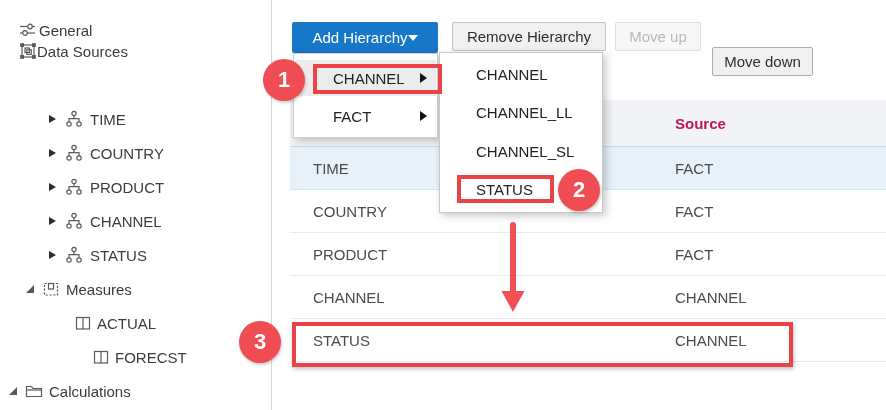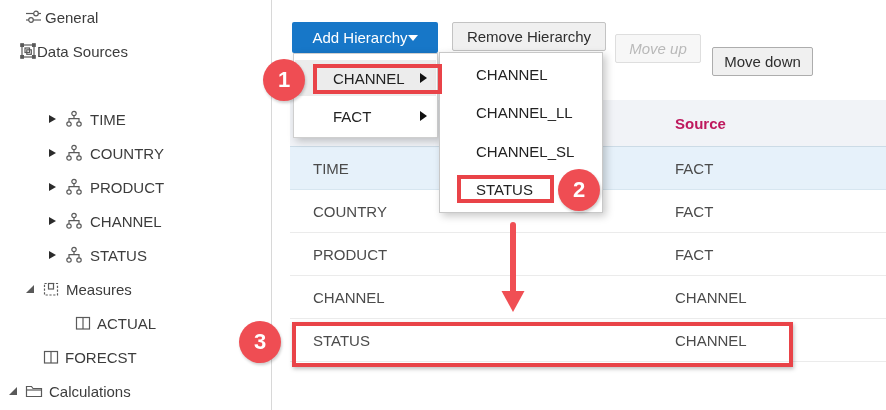--- a/index.html
+++ b/index.html
@@ -24,22 +24,22 @@
   .lbl{white-space:nowrap;}
 
   
   .btn{position:absolute;display:flex;align-items:center;justify-content:center;
        font-size:15px;border-radius:2px;box-sizing:border-box;cursor:pointer;}
   .btn-primary{left:292px;top:22px;width:146px;height:31px;background:#1777c8;color:#fff;gap:0;}
   .caret-down{width:0;height:0;border-left:5px solid transparent;border-right:5px solid transparent;
               border-top:6px solid #fff;}
   .btn-plain{background:#f0f0f0;border:1px solid #c3c3c3;color:#2e2e2e;}
   .btn-remove{left:452px;top:22px;width:154px;height:29px;}
-  .btn-moveup{left:615px;top:34px;width:86px;height:29px;background:#f7f7f7;
-              border-color:#dedede;color:#b9b9b9;cursor:default;font-style:italic;}
+  .btn-moveup{left:615px;top:22px;width:86px;height:29px;background:#f7f7f7;
+              border-color:#dedede;color:#b9b9b9;cursor:default;}
   .btn-movedown{left:712px;top:22px;width:101px;height:29px;border-color:#adadad;margin-top:25px;}
 
   
   .tbl-header{position:absolute;left:290px;top:100px;width:596px;height:47px;
               background:#f1f3f7;border-bottom:1px solid #ccdbe6;box-sizing:border-box;
               display:flex;align-items:center;}
   .tbl-header .src{position:absolute;left:385px;font-weight:bold;color:#be185d;font-size:15px;}
   .tbl-row{position:absolute;left:290px;width:596px;height:43px;display:flex;align-items:center;
            border-bottom:1px solid #ebebeb;box-sizing:border-box;background:#fff;font-size:15px;
            color:#4b4b4b;}
@@ -77,21 +77,21 @@
   .ann-c3{left:239px;top:321px;}
   .ann-arrow{position:absolute;left:0;top:0;pointer-events:none;}
 </style>
 </head>
 <body>
 
 <div id="screen">
 
   <div class="sidebar">
 
-    <div class="nav-row" style="top:0;padding-left:12px;gap:2px">
+    <div class="nav-row" style="top:13px;padding-left:6px;gap:2px">
       <span class="tri-slot"></span>
       <span class="nav-icon">
         <svg width="18" height="18" viewBox="0 0 18 18" fill="none" stroke="#5a5a5a" stroke-width="1.2">
           <line x1="1" y1="5.5" x2="16" y2="5.5"></line>
             <circle cx="11" cy="5.5" r="2.3" fill="#fff"></circle>
           <line x1="1" y1="12" x2="16" y2="12"></line>
             <circle cx="6" cy="12" r="2.3" fill="#fff"></circle>
         </svg>
       </span>
       <span class="lbl">General</span>
@@ -205,21 +205,21 @@
     <div class="nav-row" style="top:306px;padding-left:74px;gap:5px">
       <span class="nav-icon">
         <svg width="18" height="18" viewBox="0 0 18 18" fill="none" stroke="#5a5a5a" stroke-width="1.2">
           <rect x="2.5" y="3.5" width="13" height="11.5"></rect>
             <line x1="9" y1="3.5" x2="9" y2="15"></line>
         </svg>
       </span>
       <span class="lbl">ACTUAL</span>
     </div>
 
-    <div class="nav-row" style="top:340px;padding-left:42px;gap:5px">
+    <div class="nav-row" style="top:340px;padding-left:92px;gap:5px">
       <span class="nav-icon">
         <svg width="18" height="18" viewBox="0 0 18 18" fill="none" stroke="#5a5a5a" stroke-width="1.2">
           <rect x="2.5" y="3.5" width="13" height="11.5"></rect>
             <line x1="9" y1="3.5" x2="9" y2="15"></line>
         </svg>
       </span>
       <span class="lbl">FORECST</span>
     </div>
 
     <div class="nav-row" style="top:374px;padding-left:8px;gap:6px">

